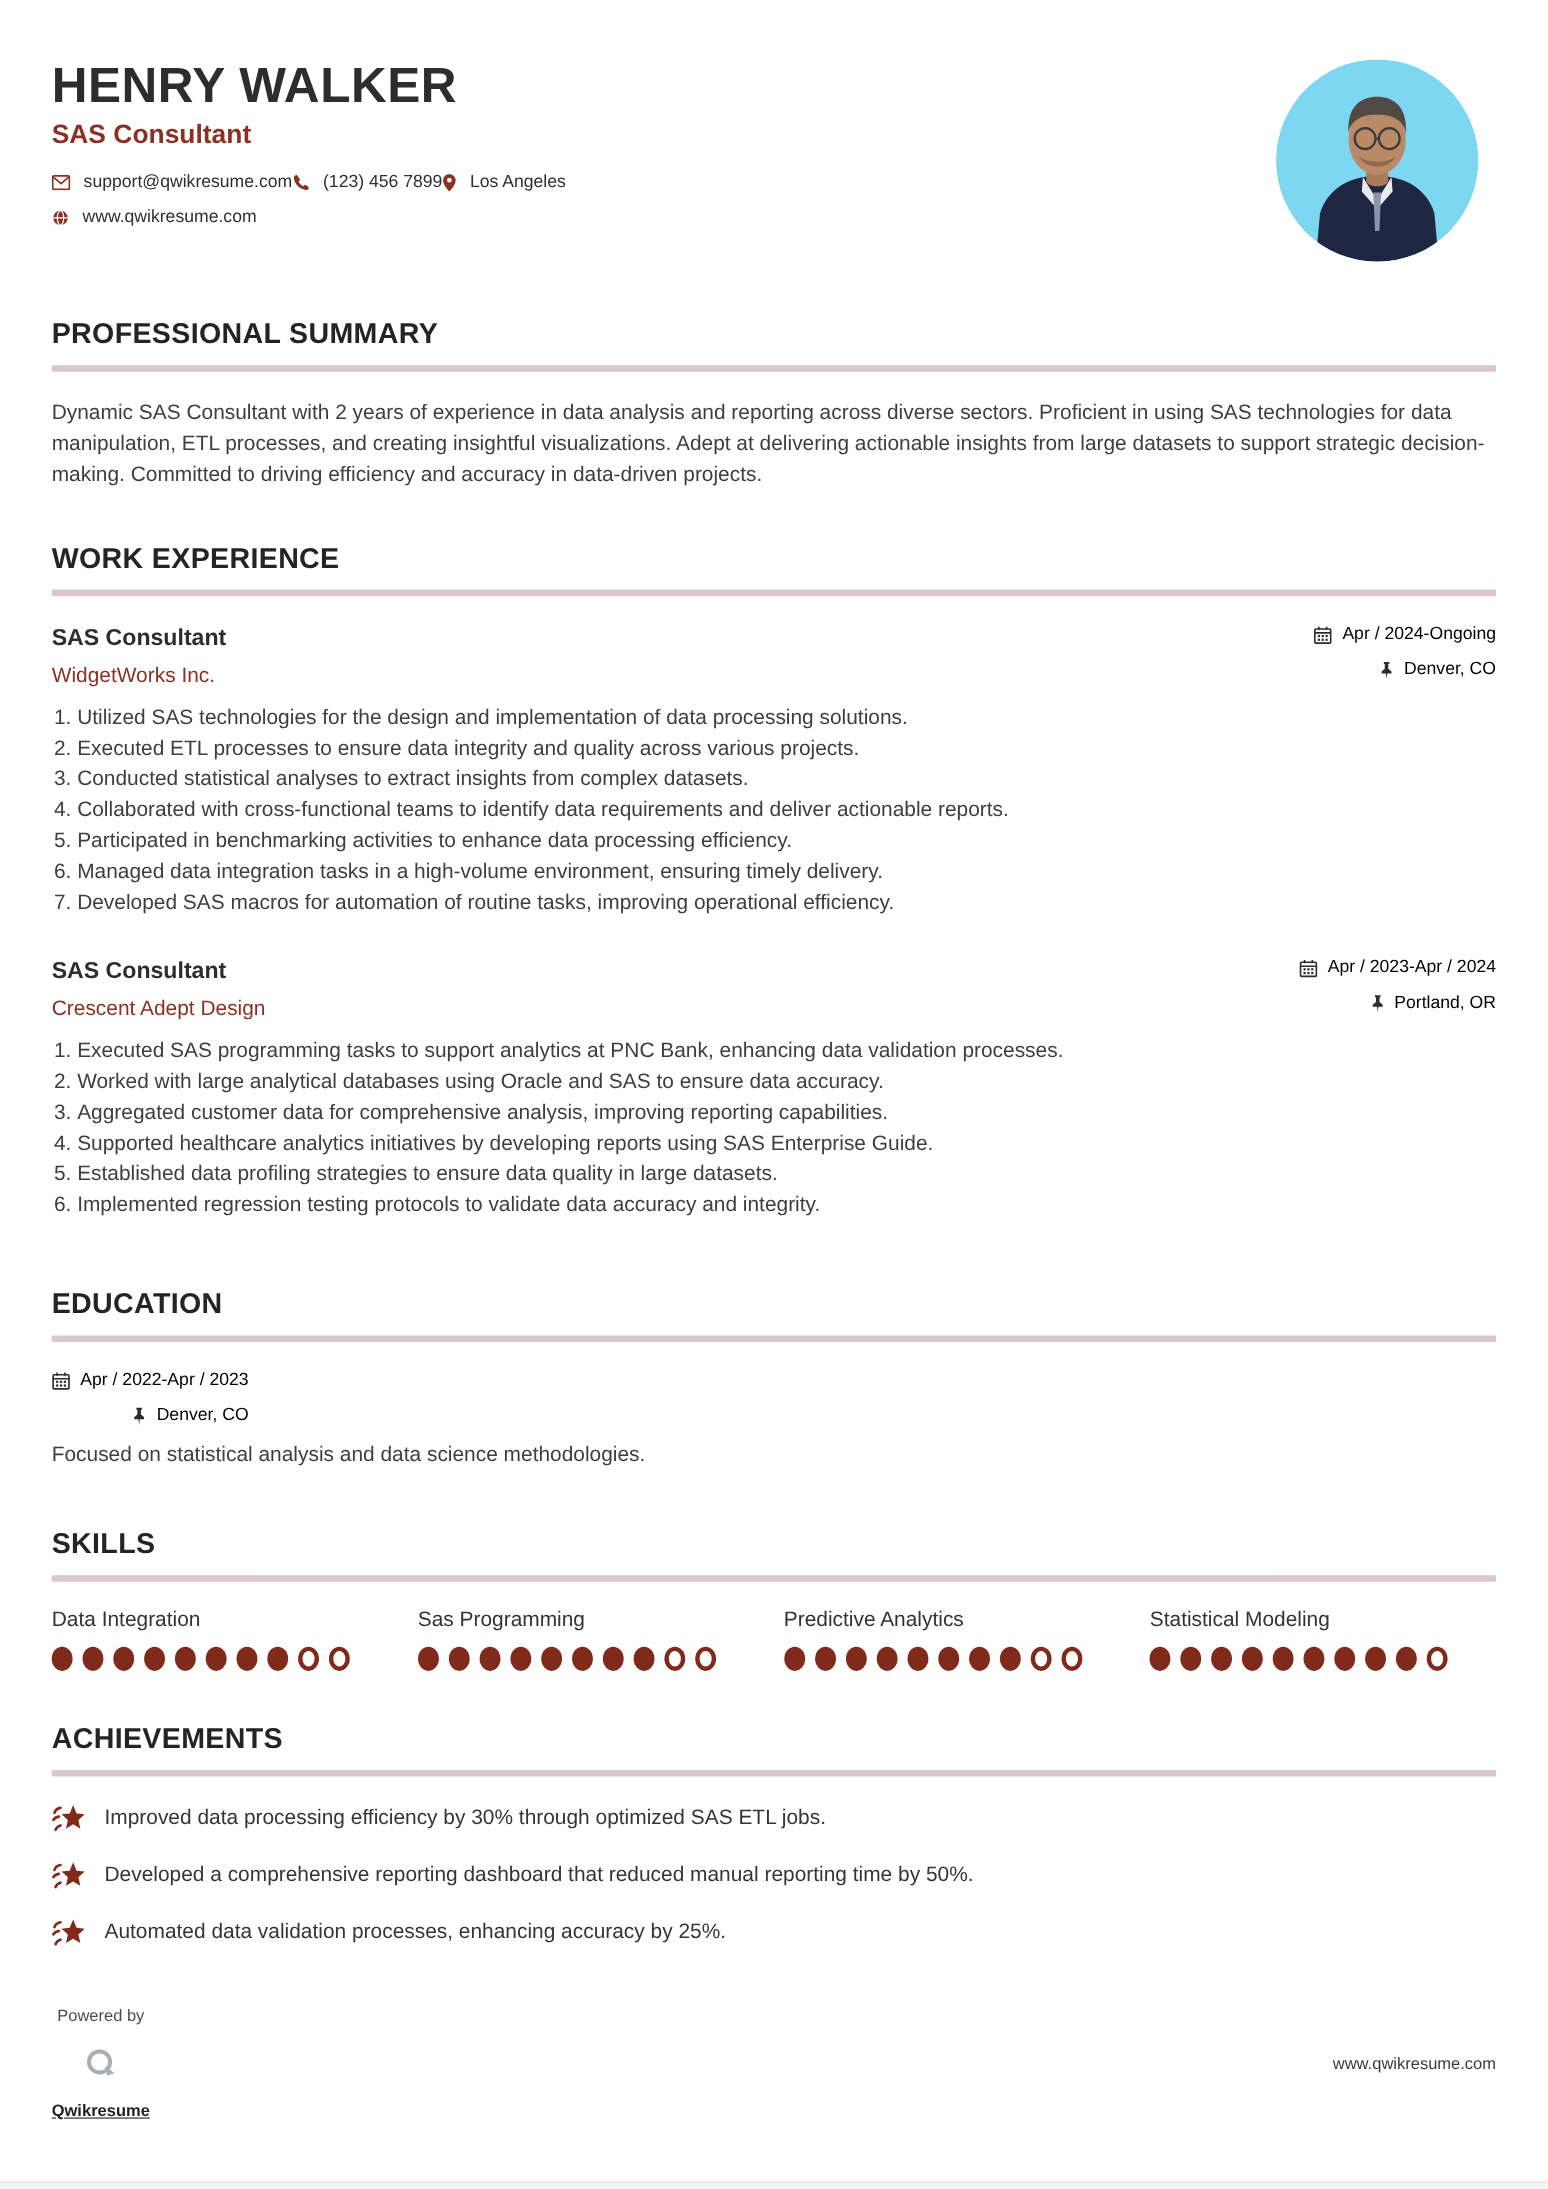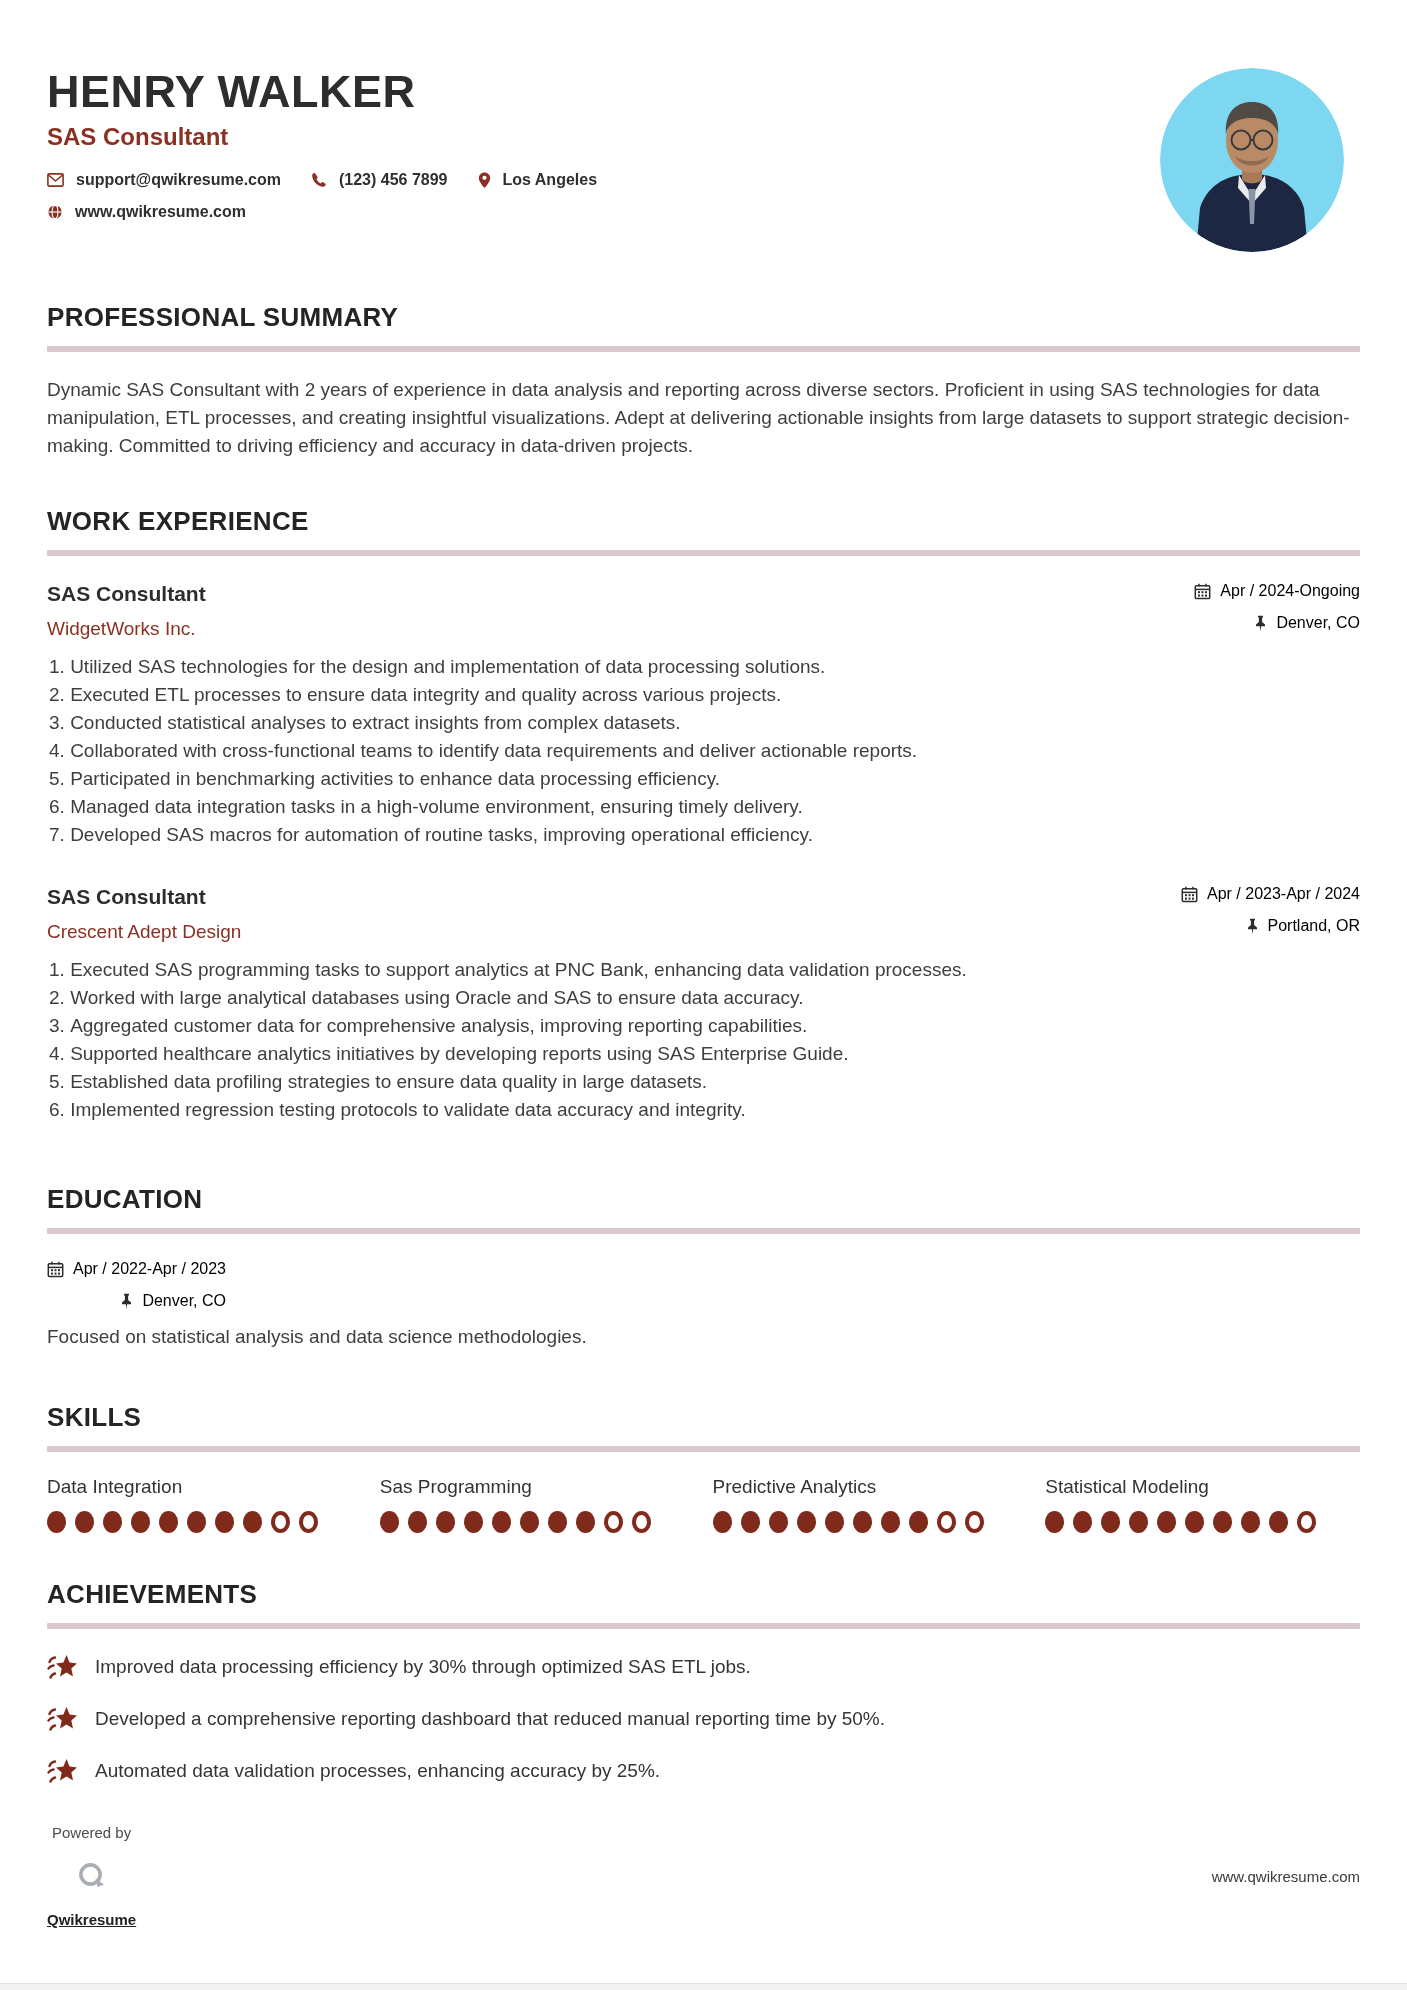--- a/index.html
+++ b/index.html
@@ -4,24 +4,24 @@
 <style>
   * { margin:0; padding:0; box-sizing:border-box; }
   html,body { background:#ffffff; }
   .page {
     width:1407px; height:1990px; position:relative; background:#ffffff;
     font-family:"Liberation Sans","DejaVu Sans",sans-serif; color:#3d3d3d; overflow:hidden;
   }
   .content { padding:0 47px; }
 
   
-  .header { display:flex; justify-content:space-between; align-items:flex-start; padding:68px 47px 0 47px; }
+  .header { display:flex; justify-content:space-between; align-items:flex-start; padding:54px 47px 0 47px; }
   .name { font-size:45px; font-weight:bold; color:#2d2d2d; letter-spacing:.5px; line-height:1.05; }
   .job-title { font-size:24px; color:#8a3123; font-weight:600; margin-top:8px; }
-  .contact-row { display:flex; align-items:center; gap:30px; margin-top:20px;font-weight:bold; }
+  .contact-row { display:flex; align-items:center; margin-top:20px; }
   .contact-row + .contact-row { margin-top:14px; }
   .contact-item { display:flex; align-items:center; gap:12px; font-size:16px; color:#2f2f2f; }
   .avatar { width:184px; height:184px; border-radius:50%; overflow:hidden; flex:0 0 auto; margin-right:16px; }
 
   
   .section { margin-top:50px; }
   .section-heading { font-size:26px; font-weight:bold; color:#242424; letter-spacing:.3px; }
   .rule { height:6px; background:#d9c8cd; margin-top:13px; border-radius:1px; }
 
   .summary-text { margin-top:24px; font-size:19px; line-height:28px; color:#3e3e3e; }

